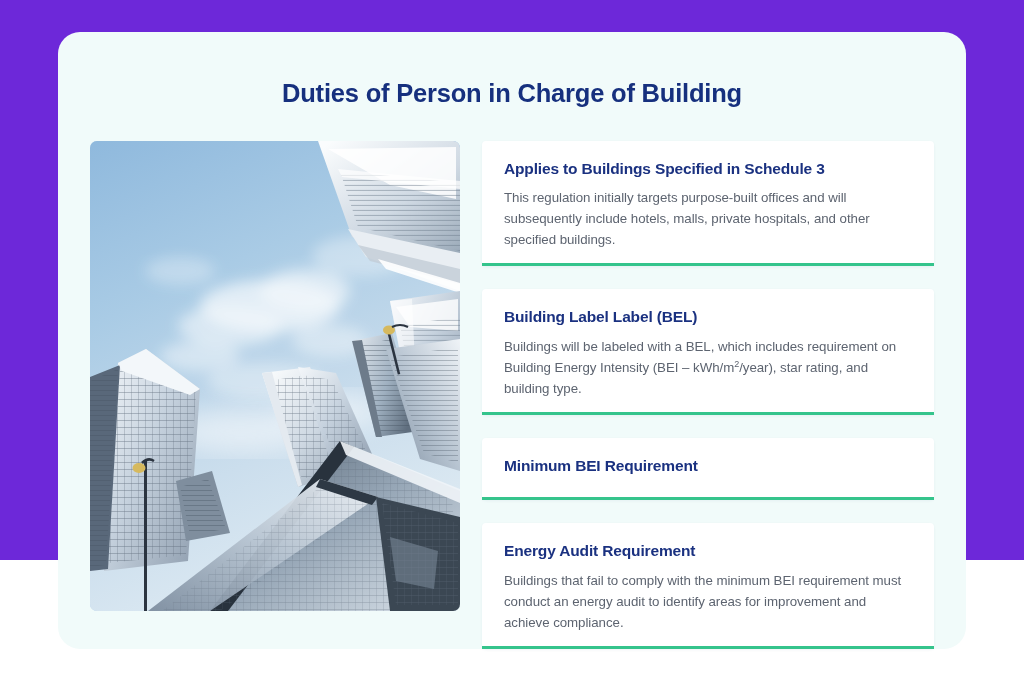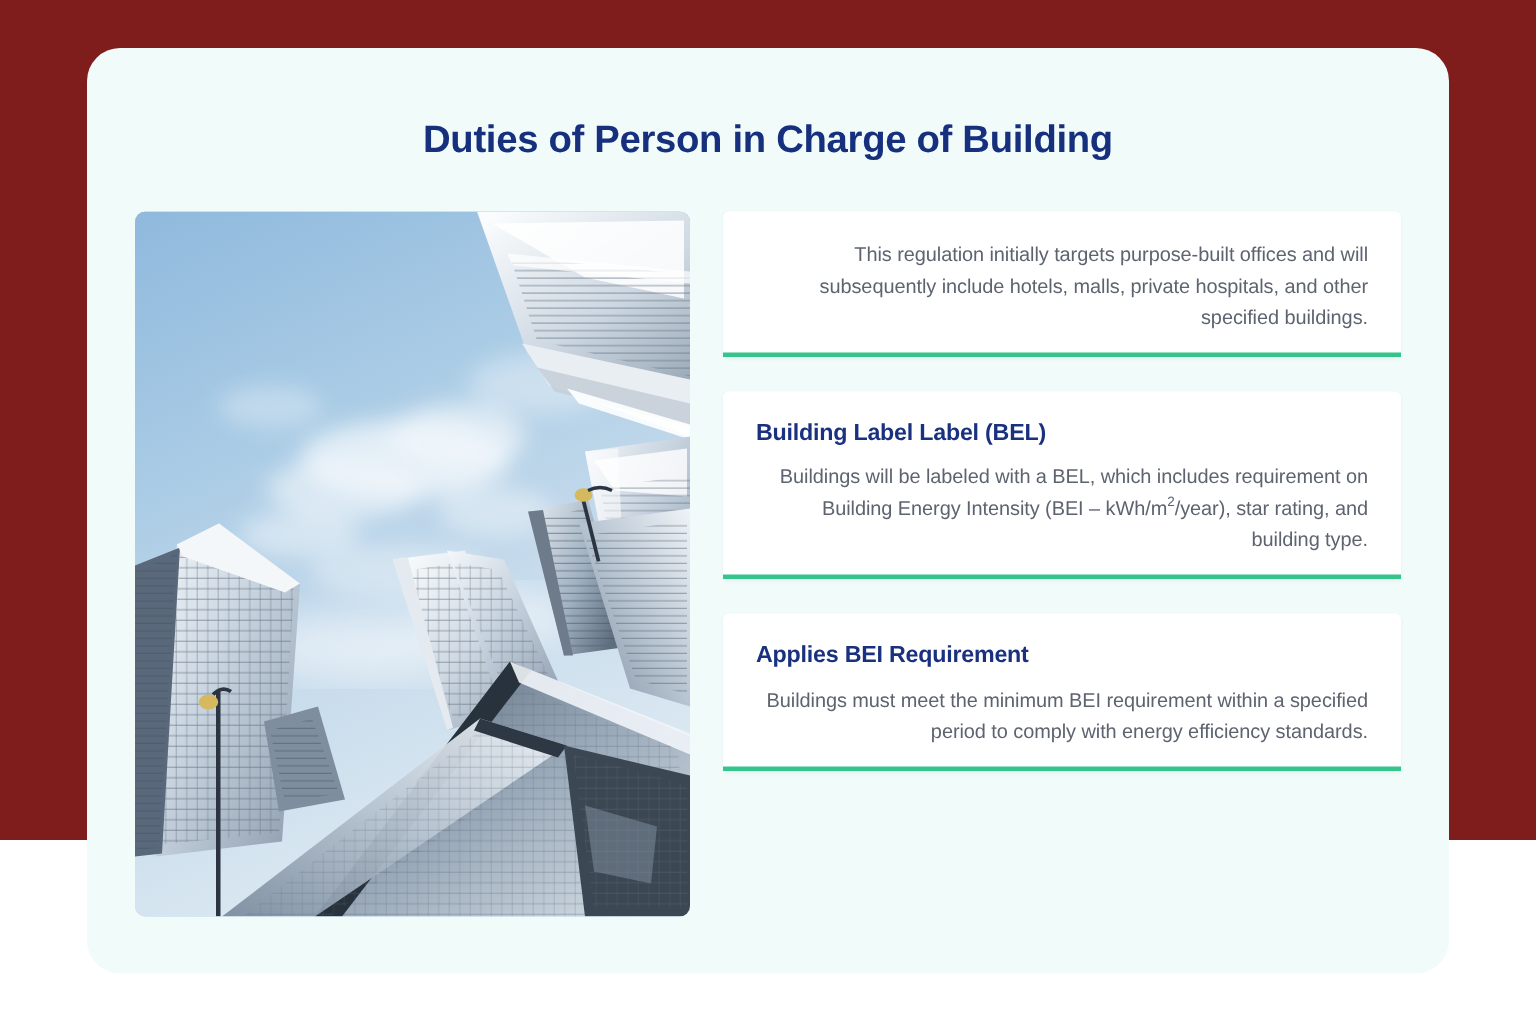--- a/index.html
+++ b/index.html
@@ -9,21 +9,21 @@
     height: 690px;
     background: #ffffff;
     font-family: "Liberation Sans", "DejaVu Sans", sans-serif;
     overflow: hidden;
   }
 
   .stage {
     position: relative;
     width: 1024px;
     height: 560px;
-    background: #7f1d1d;
+    background: #6d28d9;
   }
 
   
   .panel {
     position: absolute;
     left: 58px;
     top: 32px;
     width: 908px;
     height: 617px;
     background: #f1fbfa;
@@ -91,21 +91,20 @@
     letter-spacing: -0.15px;
     margin-bottom: 9px;
     line-height: 1.25;
   }
 
   .card-body {
     font-size: 13.3px;
     color: #5d6470;
     line-height: 1.58;
     letter-spacing: -0.05px;
-    text-align: right;
   }
   .card-body sup {
     font-size: 0.68em;
     vertical-align: super;
     line-height: 0;
   }
 </style>
 </head>
 <body>
 
@@ -269,32 +268,37 @@
           <rect x="302" y="186" width="2.5" height="48" fill="#2b3440" transform="rotate(-14 303 210)"></rect>
           <ellipse cx="299" cy="189" rx="6" ry="4.5" fill="#d6b95e"></ellipse>
           <path d="M302 186 Q310 182 318 186" stroke="#2b3440" stroke-width="2.2" fill="none"></path>
         </g>
       </svg>
     </div>
 
     <div class="cards">
 
       <div class="card">
+        <div class="card-title">Applies to Buildings Specified in Schedule 3</div>
         <div class="card-body"><span>This regulation initially targets purpose-built offices and will subsequently include hotels, malls, private hospitals, and other specified buildings.</span></div>
         <div class="card-accent"></div>
       </div>
 
       <div class="card">
         <div class="card-title">Building Label Label (BEL)</div>
         <div class="card-body"><span>Buildings will be labeled with a BEL, which includes requirement on Building Energy Intensity (BEI – kWh/m</span><sup>2</sup><span>/year), star rating, and building type.</span></div>
         <div class="card-accent"></div>
       </div>
 
       <div class="card">
-        <div class="card-title">Applies BEI Requirement</div>
-        <div class="card-body"><span>Buildings must meet the minimum BEI requirement within a specified period to comply with energy efficiency standards.</span></div>
+        <div class="card-title">Minimum BEI Requirement</div>
         <div class="card-accent"></div>
       </div>
 
+      <div class="card">
+        <div class="card-title">Energy Audit Requirement</div>
+        <div class="card-body"><span>Buildings that fail to comply with the minimum BEI requirement must conduct an energy audit to identify areas for improvement and achieve compliance.</span></div>
+        <div class="card-accent"></div>
+      </div>
 
     </div>
   </div>
 </div>
 
 </body></html>

